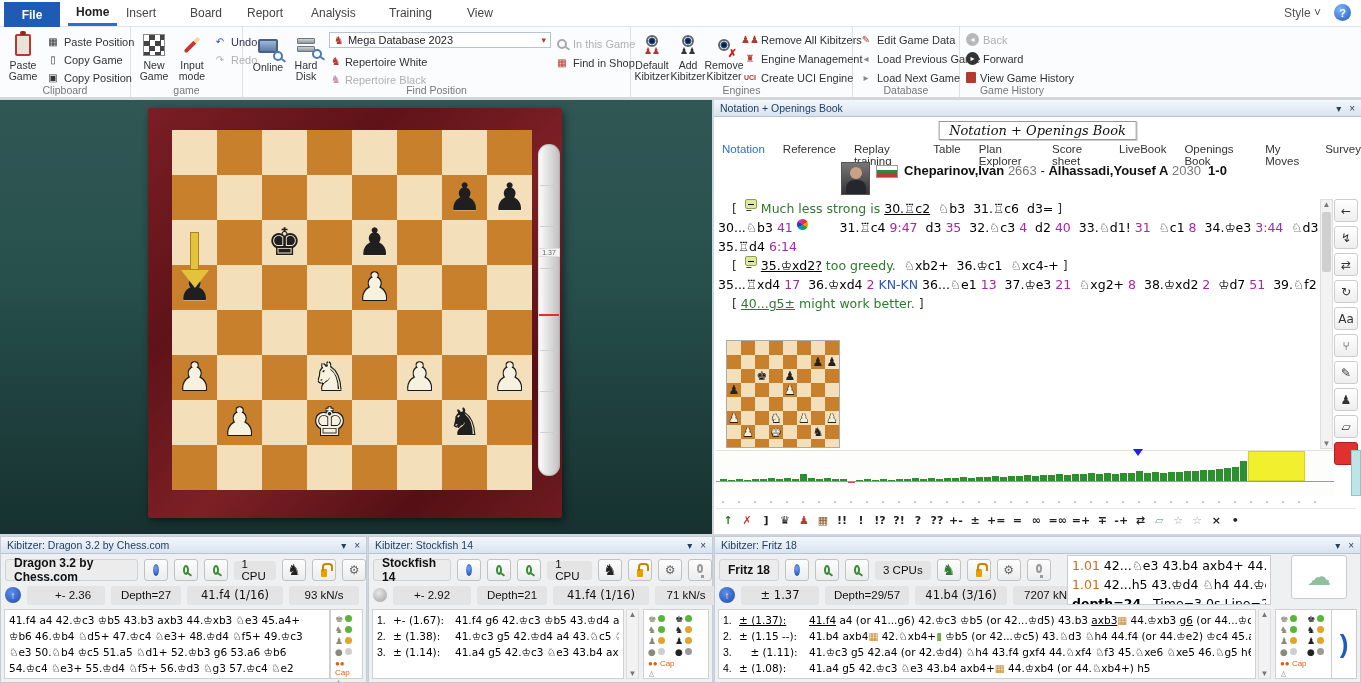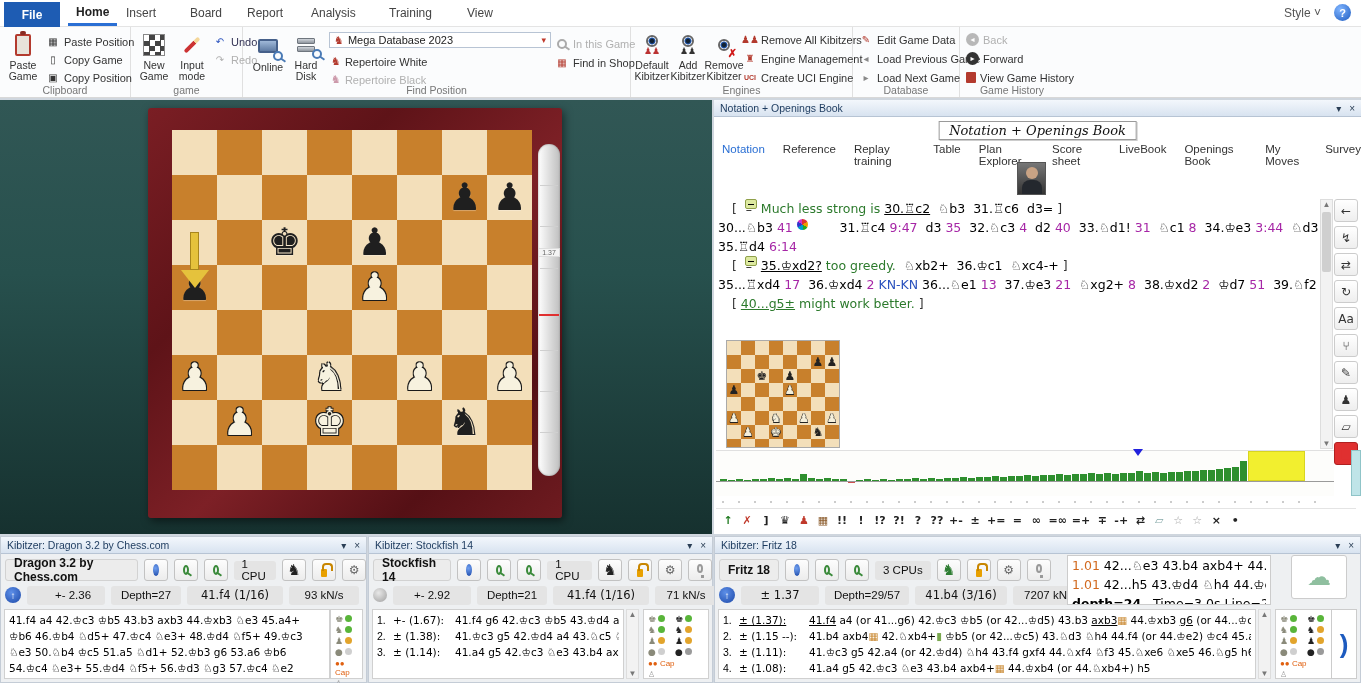--- a/index.html
+++ b/index.html
@@ -479,20 +479,31 @@
         <span class="tab">Plan Explorer</span>
         <span class="tab">Score sheet</span>
         <span class="tab">LiveBook</span>
         <span class="tab">Openings Book</span>
         <span class="tab">My Moves</span>
         <span class="tab">Survey</span>
       </div>
     <div id="game-header">
       <div id="avatar"></div>
       <div>
+        <div style="display:flex;align-items:center;">
+          <span id="flag"></span>
+          <span id="gh-text">
+            <b>Cheparinov,Ivan</b>
+            <span class="dimelo">2663</span>
+            <span>-</span>
+            <b>Alhassadi,Yousef A</b>
+            <span class="dimelo">2030</span>
+            &nbsp;<b>1-0</b>
+          </span>
+        </div>
       </div>
     </div>
     <div id="nt-area">
         <div class="ntline var"><span class="tk-plain">[ </span><span class="tk-varicon">–</span><span class="tk-green">Much less strong is </span><span class="tk-mvu">30.♖c2</span><span class="tk-mv">  ♘b3  31.♖c6  d3= </span><span class="tk-plain">]</span></div>
         <div class="ntline "><span class="tk-mv">30...♘b3 </span><span class="tk-time">41 </span><span class="tk-wheel">●</span><span class="tk-mv">        31.♖c4 </span><span class="tk-time">9:47  </span><span class="tk-mv">d3 </span><span class="tk-time">35  </span><span class="tk-mv">32.♘c3 </span><span class="tk-time">4  </span><span class="tk-mv">d2 </span><span class="tk-time">40  </span><span class="tk-mv">33.♘d1! </span><span class="tk-time">31  </span><span class="tk-mv">♘c1 </span><span class="tk-time">8  </span><span class="tk-mv">34.♔e3 </span><span class="tk-time">3:44  </span><span class="tk-mv">♘d3 </span></div>
         <div class="ntline "><span class="tk-mv">35.♖d4 </span><span class="tk-time">6:14</span></div>
         <div class="ntline var"><span class="tk-plain">[ </span><span class="tk-varicon">–</span><span class="tk-mvu">35.♔xd2?</span><span class="tk-mv"> </span><span class="tk-green">too greedy.  </span><span class="tk-mv">♘xb2+  36.♔c1  ♘xc4-+ </span><span class="tk-plain">]</span></div>
         <div class="ntline "><span class="tk-mv">35...♖xd4 </span><span class="tk-time">17  </span><span class="tk-mv">36.♔xd4 </span><span class="tk-time">2 </span><span class="tk-blue">KN-KN </span><span class="tk-mv">36...♘e1 </span><span class="tk-time">13  </span><span class="tk-mv">37.♔e3 </span><span class="tk-time">21  </span><span class="tk-mv">♘xg2+ </span><span class="tk-time">8  </span><span class="tk-mv">38.♔xd2 </span><span class="tk-time">2  </span><span class="tk-mv">♔d7 </span><span class="tk-time">51  </span><span class="tk-mv">39.♘f2 </span></div>
         <div class="ntline var"><span class="tk-plain">[ </span><span class="tk-greenu">40...g5±</span><span class="tk-green"> might work better. </span><span class="tk-plain">]</span></div>
       </div>
@@ -939,21 +950,21 @@
           <span class="lev" style="width: 70px; text-decoration: underline;">± (1.37):</span>
           <span class="ltx"><span class="tk-u">41.f4</span><span class="tk-p"> a4 (or 41...g6) 42.♔c3 ♔b5 (or 42...♔d5) 43.b3 </span><span class="tk-u">axb3</span><span class="tk-sq">▦</span><span class="tk-p"> 44.♔xb3 </span><span class="tk-u">g6</span><span class="tk-p"> (or 44...♔c6) 45.a4+ ♔b6 4</span></span>
         </div>
         <div class="numline">
           <span class="ln">2.</span>
           <span class="lev" style="width: 70px;">± (1.15 --):</span>
           <span class="ltx"><span class="tk-p">41.b4 axb4</span><span class="tk-sq">▦</span><span class="tk-p"> 42.♘xb4+</span><span class="tk-sqg">▮</span><span class="tk-p"> ♔b5 (or 42...♔c5) 43.♘d3 ♘h4 44.f4 (or 44.♔e2) ♔c4 45.a4 ♘f5 46.♘f2 ♔</span></span>
         </div>
         <div class="numline">
           <span class="ln">3.</span>
-          <span class="lev" style="width: 70px;">± (1.11):</span>
+          <span class="lev" style="width: 70px; text-align: center;">± (1.11):</span>
           <span class="ltx"><span class="tk-p">41.♔c3 g5 42.a4 (or 42.♔d4) ♘h4 43.f4 gxf4 44.♘xf4 ♘f3 45.♘xe6 ♘xe5 46.♘g5 h6 47.♔d4 ♘g6 4</span></span>
         </div>
         <div class="numline">
           <span class="ln">4.</span>
           <span class="lev" style="width: 70px;">± (1.08):</span>
           <span class="ltx"><span class="tk-p">41.a4 g5 42.♔c3 ♘e3 43.b4 axb4+</span><span class="tk-sq">▦</span><span class="tk-p"> 44.♔xb4 (or 44.♘xb4+) h5</span></span>
         </div>
       </div>
     <div class="sfscroll" style="left:543px;">▲<div style="position:absolute;bottom:0;left:0;right:0;">▼</div></div>
     <div class="dotsbox" style="left:560px;width:66px;">

